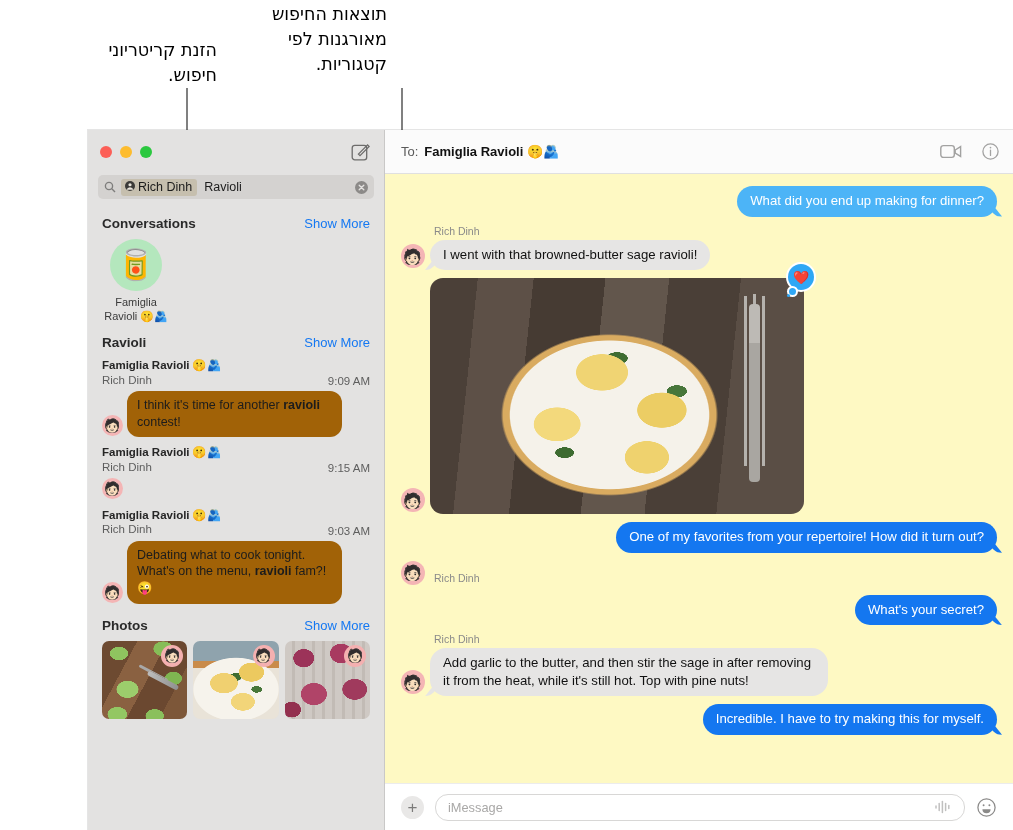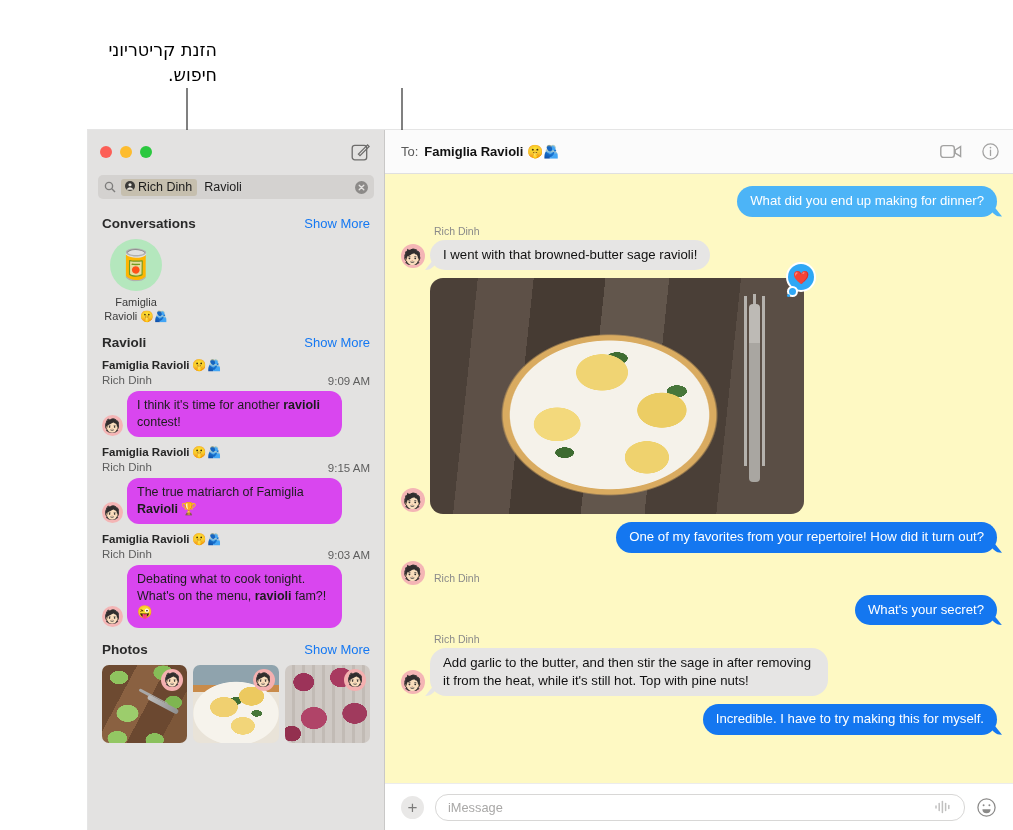--- a/index.html
+++ b/index.html
@@ -140,21 +140,21 @@
   .msg-body { display: flex; align-items: flex-end; gap: 4px; margin-top: 4px; }
   .mini-avatar {
     width: 21px; height: 21px; border-radius: 50%;
     background: #f4b5b5;
     flex: 0 0 21px;
     display: flex; align-items: center; justify-content: center;
     font-size: 13px; line-height: 1; margin-bottom: 1px;
     overflow: hidden;
   }
   .mini-bubble {
-    background: #d946ef;
+    background: #a16207;
     border-radius: 12px;
     padding: 6px 10px 7px 10px;
     font-size: 12.5px; color: #1c1c1c;
     line-height: 1.33;
     max-width: 195px;
   }
   .mini-bubble b { font-weight: bold; }
 
   
   #photo-row { display: flex; gap: 6px; padding: 2px 14px 10px 14px; }
@@ -352,20 +352,23 @@
   }
 </style>
 </head>
 <body>
 
 <div id="root">
 
   <div class="callout-text" id="callout-left">הזנת קריטריוני
 חיפוש.</div>
 
+  <div class="callout-text" id="callout-right">תוצאות החיפוש
+מאורגנות לפי
+קטגוריות.</div>
 
   <div class="leader-line" id="leader-left-v"></div>
   <div class="leader-line" id="leader-right-v"></div>
   <div class="leader-line" id="leader-right-h"></div>
   <div class="leader-line" id="bracket-v"></div>
   <div class="leader-line" id="bracket-t"></div>
   <div class="leader-line" id="bracket-b"></div>
 
   <div id="window">
 
@@ -446,21 +449,20 @@
         </div>
 
         <div class="msg-result">
           <div class="msg-meta">
             <div class="msg-group">Famiglia Ravioli 🤫🫂</div>
             <div class="msg-sender">Rich Dinh</div>
             <div class="msg-time">9:15 AM</div>
           </div>
           <div class="msg-body">
             <div class="mini-avatar">🧑🏻</div>
-            <div class="mini-bubble"><span>The true matriarch of Famiglia </span><b>Ravioli</b><span> 🏆</span></div>
           </div>
         </div>
 
         <div class="msg-result">
           <div class="msg-meta">
             <div class="msg-group">Famiglia Ravioli 🤫🫂</div>
             <div class="msg-sender">Rich Dinh</div>
             <div class="msg-time">9:03 AM</div>
           </div>
           <div class="msg-body">

